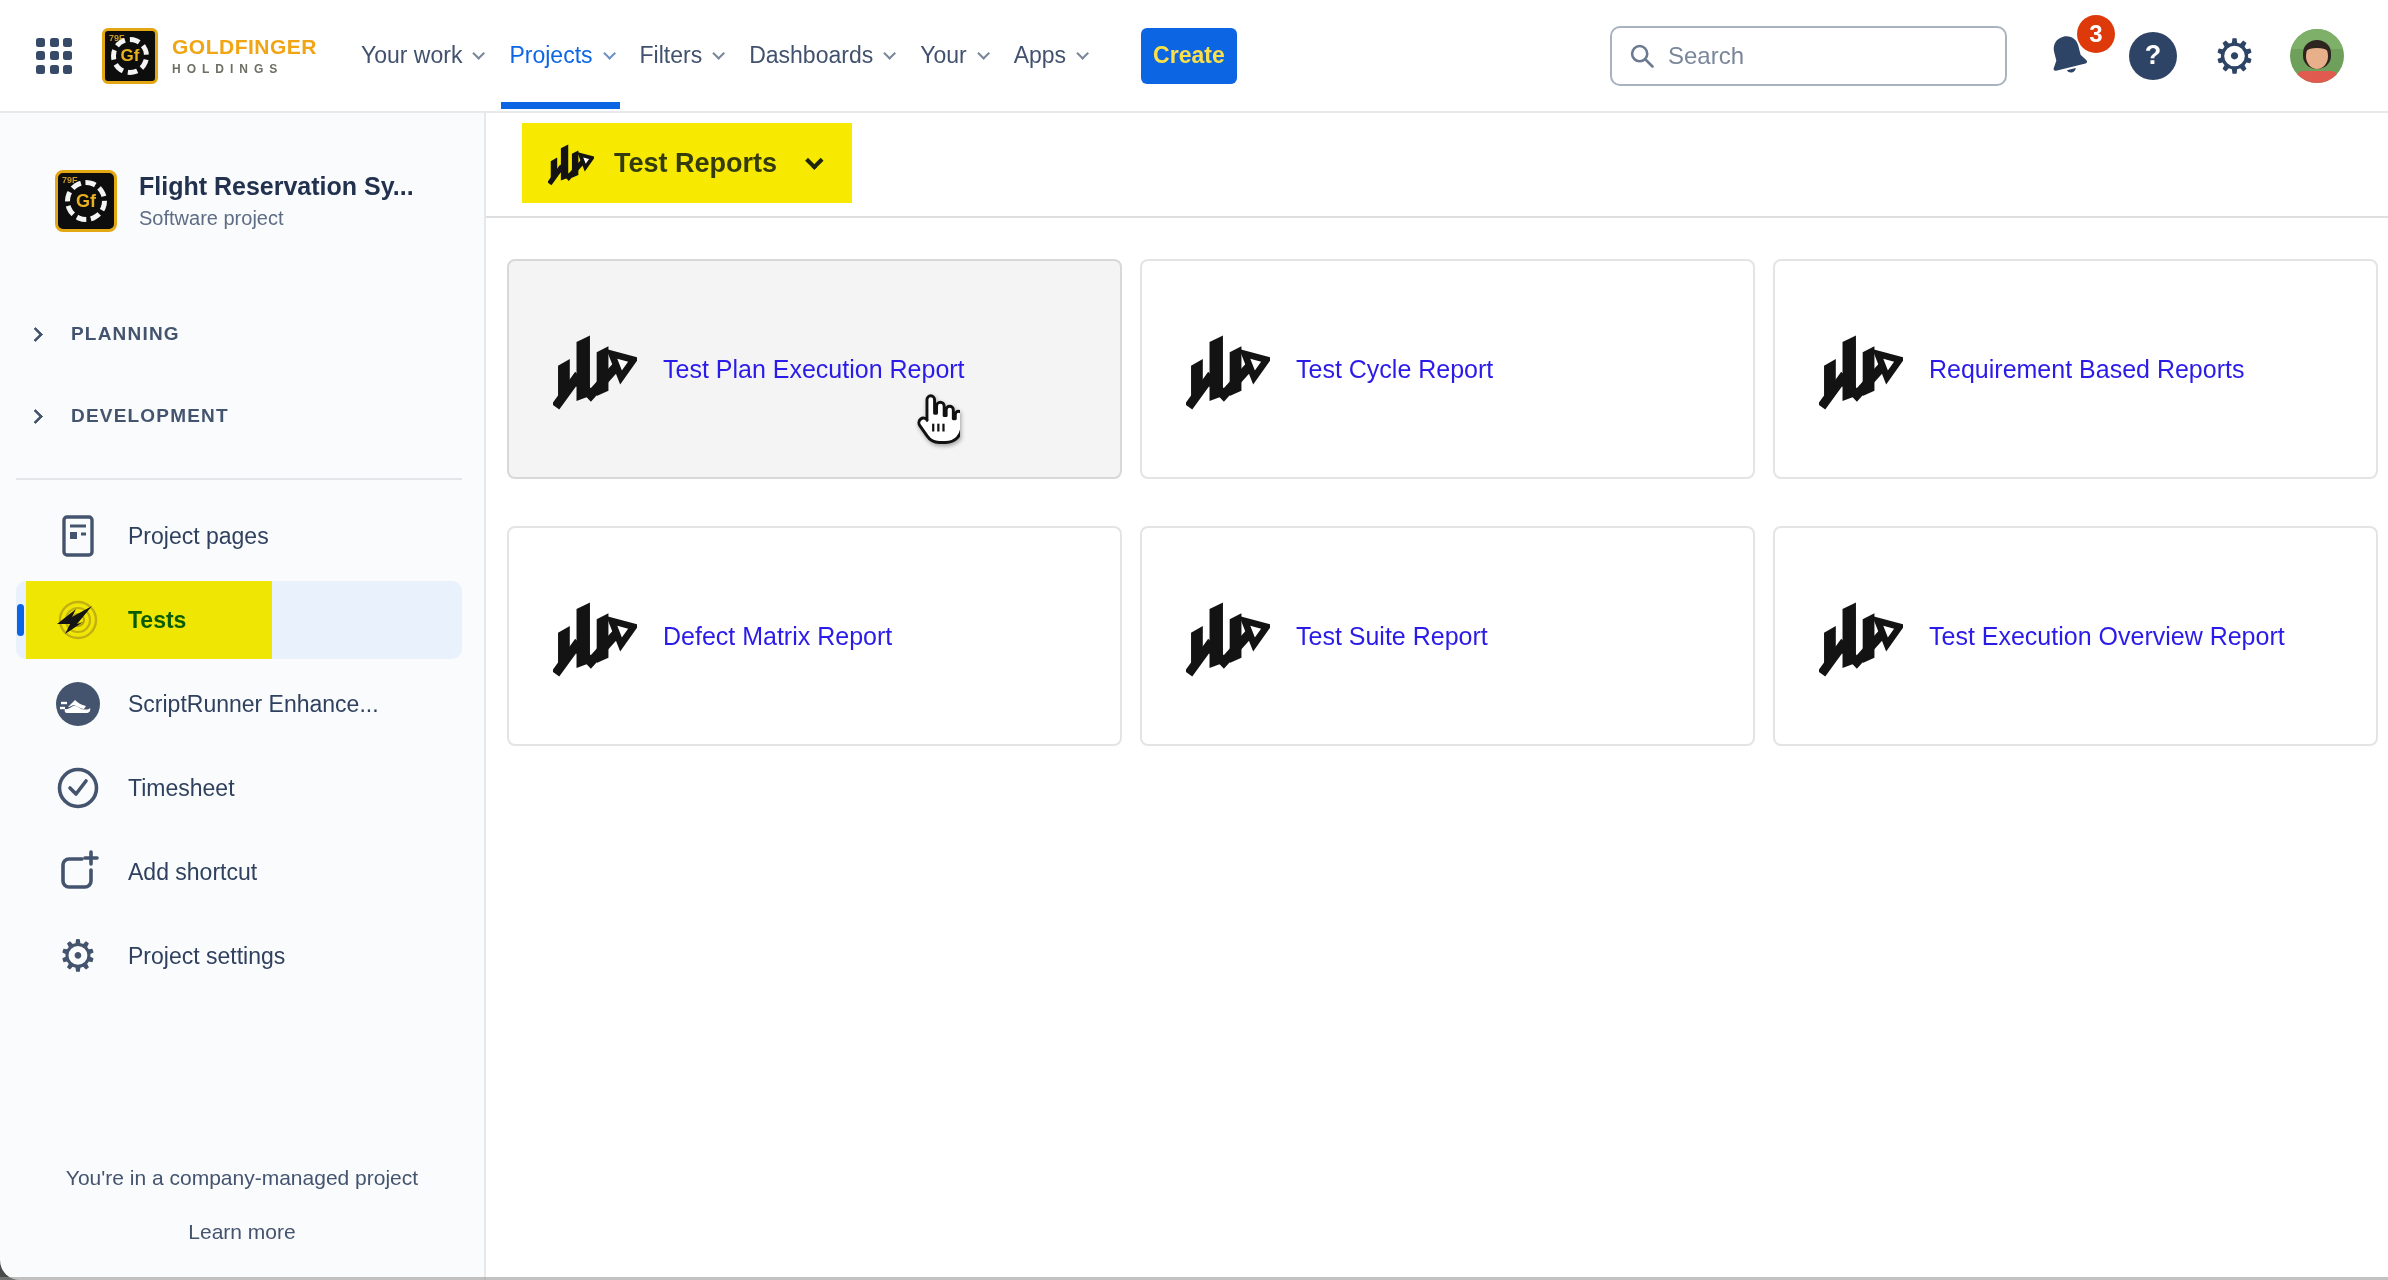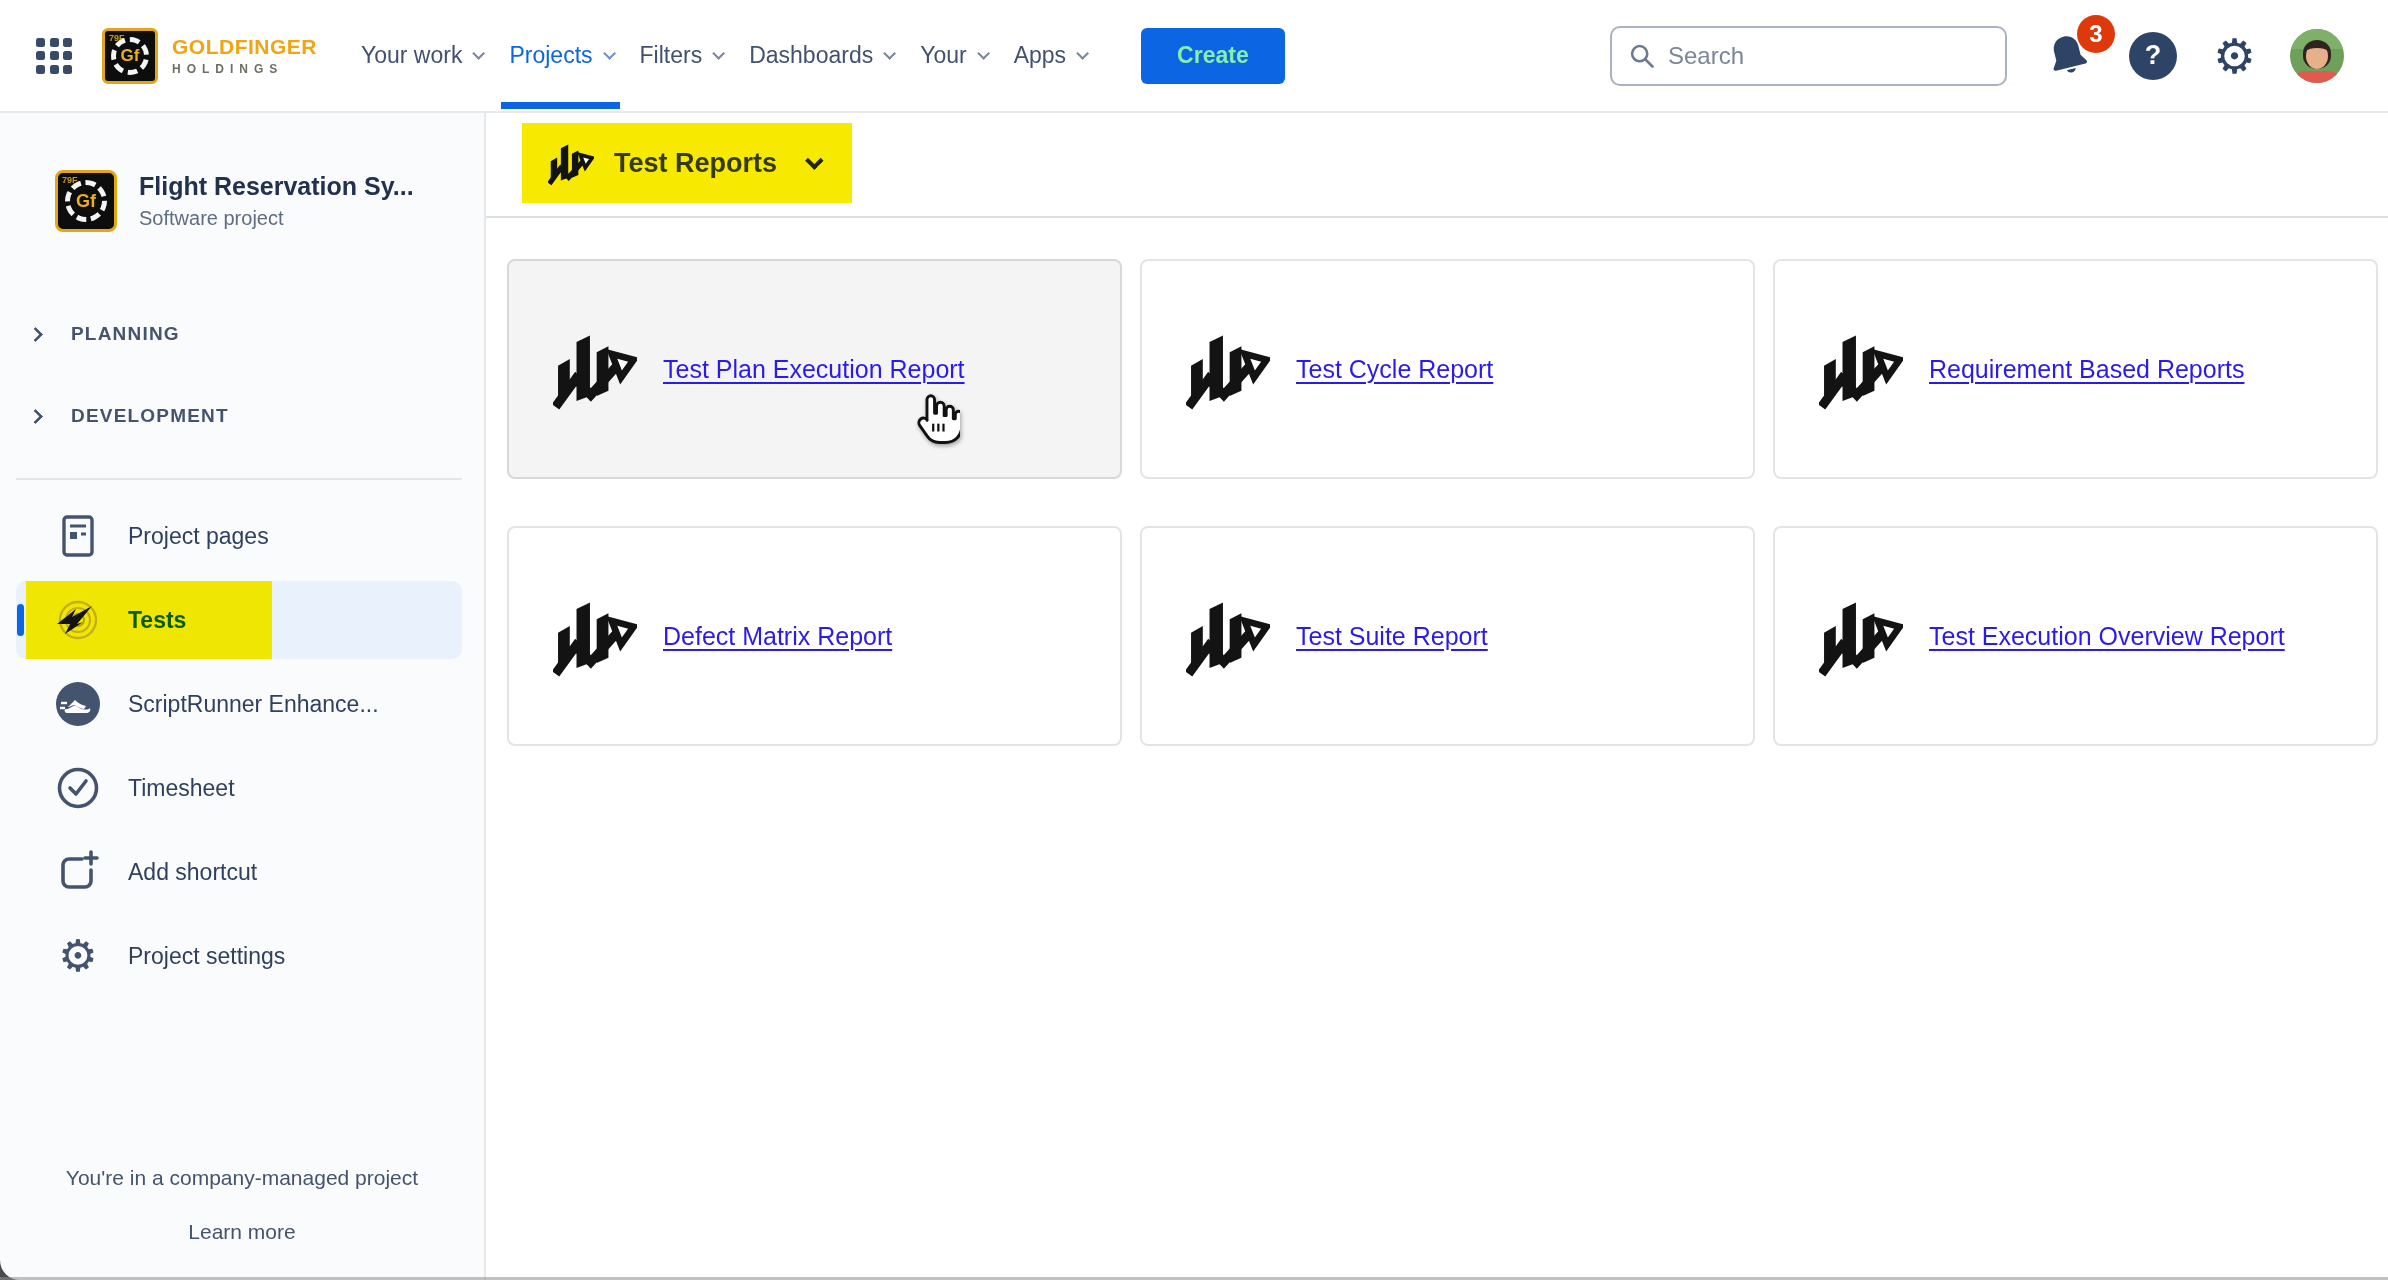--- a/index.html
+++ b/index.html
@@ -23,21 +23,21 @@
   .brand-bottom { font-size:12px; font-weight:600; color:#6E6E62; letter-spacing:6px; margin-top:3px; }
   .navitems { display:flex; align-items:center; gap:28px; height:100%; }
   .nav-item { position:relative; height:100%; display:flex; align-items:center; gap:10px;
               font-size:23px; font-weight:500; color:#42526E; cursor:pointer; white-space:nowrap; }
   .nav-item.active { color:#0C66E4; }
   .nav-item.active::after { content:""; position:absolute; left:-8px; right:-8px; bottom:2px;
                             height:7px; background:#0C66E4; }
   .chev { width:9px; height:9px; border-right:2.5px solid #7A869A; border-bottom:2.5px solid #7A869A;
           transform:rotate(45deg) translateY(-3px); }
   .nav-item.active .chev { border-color:#6B91C9; }
-  .create-btn { margin-left:56px; height:56px; padding:0 36px; background:#0C66E4; color:#86efac;
+  .create-btn { margin-left:56px; height:56px; padding:0 12px; background:#0C66E4; color:#fde047;
                 font-size:23px; font-weight:600; border:none; border-radius:6px; cursor:pointer;
                 font-family:"Liberation Sans",sans-serif; }
   .topnav .spacer { flex:1; }
   .searchbox { display:flex; align-items:center; gap:12px; width:397px; height:60px;
                border:2.5px solid #A9B2BF; border-radius:10px; padding:0 16px; background:#fff; }
   .searchbox input { border:none; outline:none; flex:1; font-size:24px; color:#172B4D; background:transparent;
                      font-family:"Liberation Sans",sans-serif; }
   .searchbox input::placeholder { color:#7A869A; }
   .icon-btn { position:relative; margin-left:36px; cursor:pointer; display:flex; align-items:center; justify-content:center; }
   .badge { position:absolute; top:-16px; right:-22px; min-width:38px; height:38px; padding:0 6px;
@@ -88,21 +88,21 @@
   .reports-btn .rlabel { font-size:27px; font-weight:700; color:#343B0D; }
   .reports-btn .bchev { width:13px; height:13px; border-right:4.5px solid #20260a; border-bottom:4.5px solid #20260a;
                         transform:rotate(45deg) translateY(-4px); margin-left:8px; }
   .content-divider { height:2px; background:#DEDFE1; margin-top:13px; }
   .cards { display:grid; grid-template-columns:615px 615px 605px; grid-auto-rows:220px;
            column-gap:18px; row-gap:47px; margin:41px 0 0 21px; }
   .card { display:flex; align-items:center; gap:26px; padding-left:44px; background:#fff;
           border:2px solid #E3E4E6; border-radius:8px; cursor:pointer; }
   .card.hovered { background:#F4F4F4; border-color:#D8D8D8; }
   .card .report-icon { flex:none; }
-  .card-link { font-size:25px; font-weight:500; color:#2B1BE8; text-decoration:underline;
+  .card-link { font-size:25px; font-weight:500; color:#2B1BE8; 
                text-decoration-thickness:2px; text-underline-offset:4px; max-width:420px; line-height:1.4; }
 
   
   .cursor { position:absolute; left:906px; top:388px; z-index:50; filter:drop-shadow(1px 2px 2px rgba(0,0,0,.35)); }
   .win-bottom { position:absolute; left:0; bottom:0; width:100%; height:3px; background:#8f8f8f; opacity:.55; }
   .win-corner { position:absolute; left:0; bottom:0; width:22px; height:22px; background:#4a4a4a; }
   .win-corner::after { content:""; position:absolute; inset:0; background:#FAFBFC; border-bottom-left-radius:20px; }
 </style>
 </head>
 <body>

